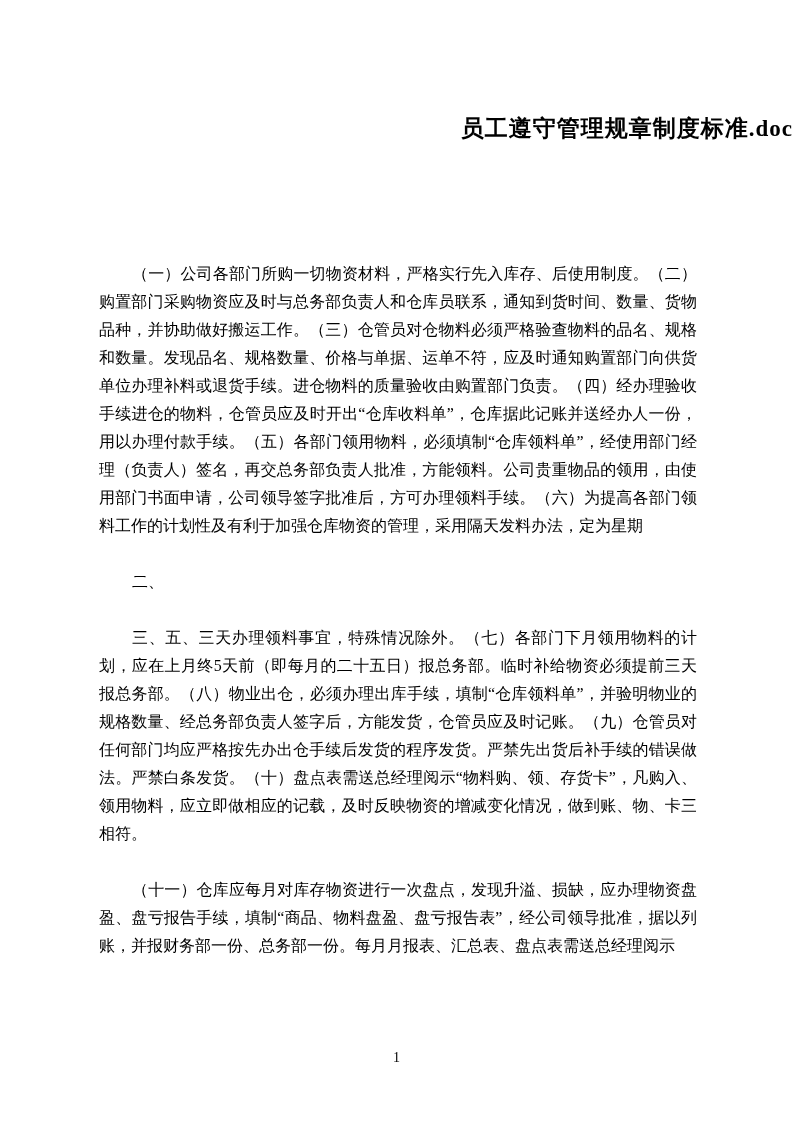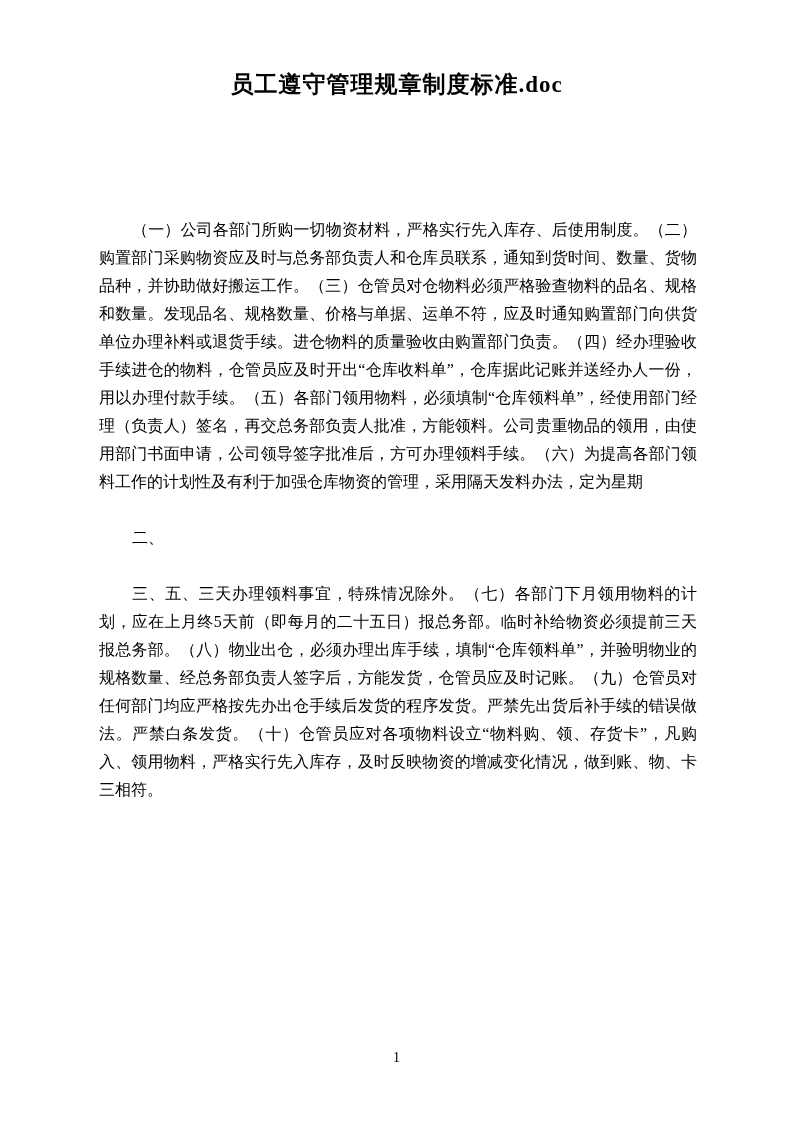--- a/index.html
+++ b/index.html
@@ -11,22 +11,22 @@
   }
   .page {
     position: relative;
     width: 793px;
     height: 1122px;
     background: #ffffff;
     color: #000000;
     overflow: hidden;
   }
   .doc-title {
-    padding-top: 70px;
-    text-align: center;
+    padding-top: 114px;
+    text-align: right;
     font-size: 23px;
     font-weight: 700;
     letter-spacing: 1px;
     line-height: 30px;
   }
   .doc-body {
     margin: 116px 96px 0 99px;
   }
   .doc-body p {
     font-size: 16px;
@@ -48,17 +48,18 @@
 </style>
 </head>
 <body>
 
 <div class="page">
   <h1 class="doc-title">员工遵守管理规章制度标准.doc</h1>
 
   <div class="doc-body">
     <p>（一）公司各部门所购一切物资材料，严格实行先入库存、后使用制度。（二）购置部门采购物资应及时与总务部负责人和仓库员联系，通知到货时间、数量、货物品种，并协助做好搬运工作。（三）仓管员对仓物料必须严格验查物料的品名、规格和数量。发现品名、规格数量、价格与单据、运单不符，应及时通知购置部门向供货单位办理补料或退货手续。进仓物料的质量验收由购置部门负责。（四）经办理验收手续进仓的物料，仓管员应及时开出“仓库收料单”，仓库据此记账并送经办人一份，用以办理付款手续。（五）各部门领用物料，必须填制“仓库领料单”，经使用部门经理（负责人）签名，再交总务部负责人批准，方能领料。公司贵重物品的领用，由使用部门书面申请，公司领导签字批准后，方可办理领料手续。（六）为提高各部门领料工作的计划性及有利于加强仓库物资的管理，采用隔天发料办法，定为星期</p>
     <p>二、</p>
-    <p>三、五、三天办理领料事宜，特殊情况除外。（七）各部门下月领用物料的计划，应在上月终5天前（即每月的二十五日）报总务部。临时补给物资必须提前三天报总务部。（八）物业出仓，必须办理出库手续，填制“仓库领料单”，并验明物业的规格数量、经总务部负责人签字后，方能发货，仓管员应及时记账。（九）仓管员对任何部门均应严格按先办出仓手续后发货的程序发货。严禁先出货后补手续的错误做法。严禁白条发货。（十）仓管员应对各项物料设立“物料购、领、存货卡”，凡购入、领用物料，严格实行先入库存，及时反映物资的增减变化情况，做到账、物、卡三相符。</p>
+    <p>三、五、三天办理领料事宜，特殊情况除外。（七）各部门下月领用物料的计划，应在上月终5天前（即每月的二十五日）报总务部。临时补给物资必须提前三天报总务部。（八）物业出仓，必须办理出库手续，填制“仓库领料单”，并验明物业的规格数量、经总务部负责人签字后，方能发货，仓管员应及时记账。（九）仓管员对任何部门均应严格按先办出仓手续后发货的程序发货。严禁先出货后补手续的错误做法。严禁白条发货。（十）盘点表需送总经理阅示“物料购、领、存货卡”，凡购入、领用物料，应立即做相应的记载，及时反映物资的增减变化情况，做到账、物、卡三相符。</p>
+    <p>（十一）仓库应每月对库存物资进行一次盘点，发现升溢、损缺，应办理物资盘盈、盘亏报告手续，填制“商品、物料盘盈、盘亏报告表”，经公司领导批准，据以列账，并报财务部一份、总务部一份。每月月报表、汇总表、盘点表需送总经理阅示</p>
   </div>
 
   <div class="page-number">1</div>
 </div>
 
 </body></html>

